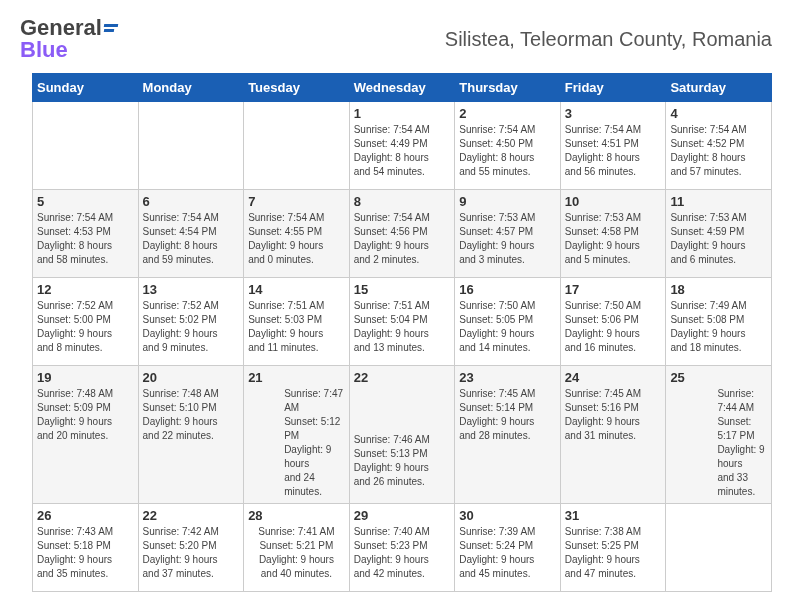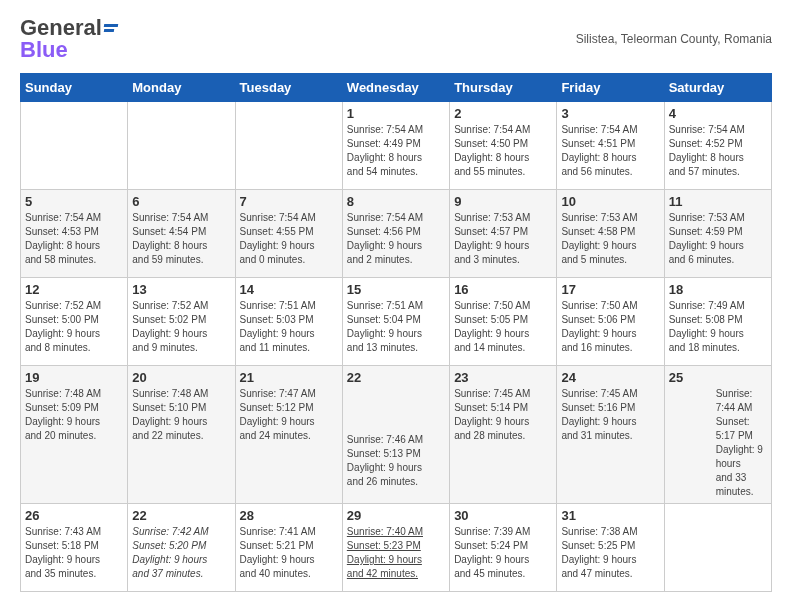--- a/index.html
+++ b/index.html
@@ -22,21 +22,21 @@
     }
     .title-block {
       text-align: right;
     }
     .month-title {
       font-size: 36px;
       font-weight: bold;
       color: #333;
     }
     .location {
-      font-size: 12px;
+      font-size: 20px;
       color: #555;
     }
     .calendar {
       width: 100%;
       border-collapse: collapse;
       margin: 0 10px;
       width: calc(100% - 20px);
       margin-left: 10px;
     }
     .calendar th {
@@ -81,21 +81,21 @@
       align-items: center;
     }
     .logo-lines {
       display: flex;
       flex-direction: column;
       margin-left: 2px;
     }
     .logo-line1 { width: 14px; height: 3px; background: #1a5fb4; margin-bottom: 2px; transform: skewX(-10deg); }
     .logo-line2 { width: 10px; height: 3px; background: #1a5fb4; transform: skewX(-10deg); }
     .cal-wrapper {
-      padding: 0 10px 10px 10px;
+      padding: 0 10px 10px 22px;
     }
   </style>
 </head>
 <body>
 
 <div class="header">
   <div class="logo">
     <div class="logo-wrapper">
       <span style="font-size:22px;font-weight:bold;color:#444;">General</span>
       <div class="logo-lines">
@@ -269,21 +269,21 @@
           </td>
           <td>
             <span class="day-number">20</span>
             <div class="cell-content" style="white-space: pre-line;">Sunrise: 7:48 AM
 Sunset: 5:10 PM
 Daylight: 9 hours
 and 22 minutes.</div>
           </td>
           <td>
             <span class="day-number">21</span>
-            <div class="cell-content" style="white-space: pre-line;">Sunrise: 7:47 AM
+            <div class="cell-content" style="white-space: pre-line; margin-left: 36px;">Sunrise: 7:47 AM
 Sunset: 5:12 PM
 Daylight: 9 hours
 and 24 minutes.</div>
           </td>
           <td>
             <span class="day-number">22</span>
             <div class="cell-content" style="white-space: pre-line; margin-top: 48px;">Sunrise: 7:46 AM
 Sunset: 5:13 PM
 Daylight: 9 hours
 and 26 minutes.</div>
@@ -313,35 +313,35 @@
         <tr>
           <td>
             <span class="day-number">26</span>
             <div class="cell-content" style="white-space: pre-line;">Sunrise: 7:43 AM
 Sunset: 5:18 PM
 Daylight: 9 hours
 and 35 minutes.</div>
           </td>
           <td>
             <span class="day-number">22</span>
-            <div class="cell-content" style="white-space: pre-line; font-style: italic;">Sunrise: 7:42 AM
+            <div class="cell-content" style="white-space: pre-line;">Sunrise: 7:42 AM
 Sunset: 5:20 PM
 Daylight: 9 hours
 and 37 minutes.</div>
           </td>
           <td>
             <span class="day-number">28</span>
-            <div class="cell-content" style="white-space: pre-line;">Sunrise: 7:41 AM
+            <div class="cell-content" style="white-space: pre-line; text-align: center;">Sunrise: 7:41 AM
 Sunset: 5:21 PM
 Daylight: 9 hours
 and 40 minutes.</div>
           </td>
           <td>
             <span class="day-number">29</span>
-            <div class="cell-content" style="white-space: pre-line; text-decoration: underline;">Sunrise: 7:40 AM
+            <div class="cell-content" style="white-space: pre-line;">Sunrise: 7:40 AM
 Sunset: 5:23 PM
 Daylight: 9 hours
 and 42 minutes.</div>
           </td>
           <td>
             <span class="day-number">30</span>
             <div class="cell-content" style="white-space: pre-line;">Sunrise: 7:39 AM
 Sunset: 5:24 PM
 Daylight: 9 hours
 and 45 minutes.</div>

